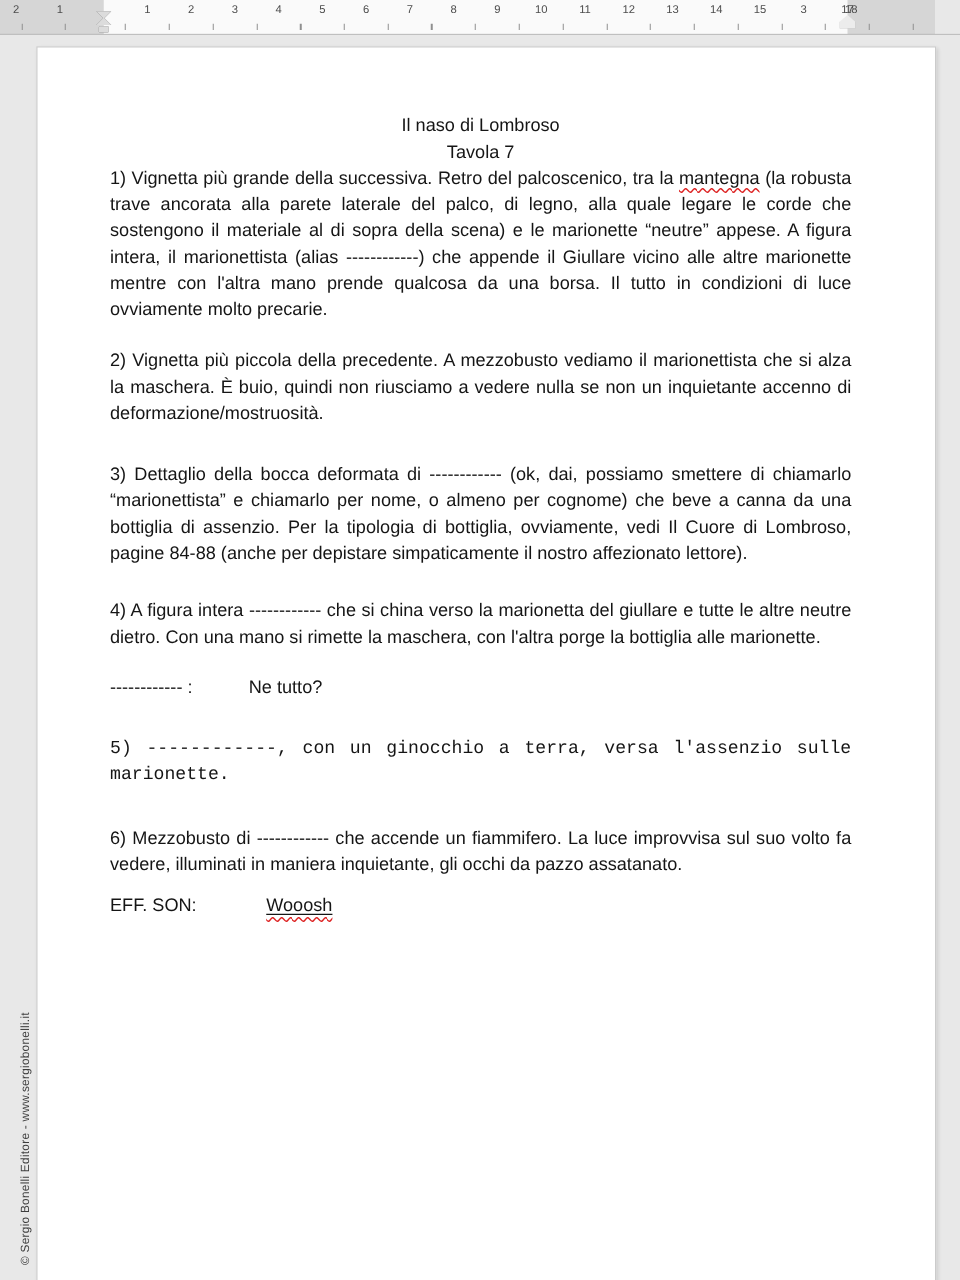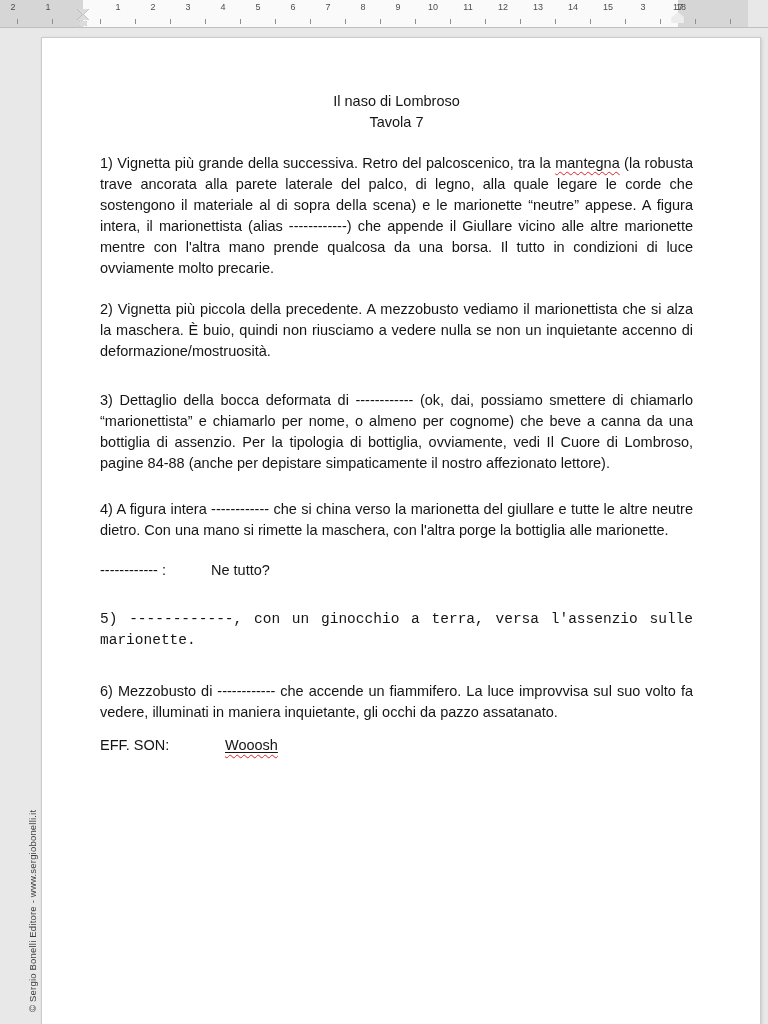--- a/index.html
+++ b/index.html
@@ -43,36 +43,36 @@
   .im-left .tri-up { position:absolute; top:5px; left:0; width:0; height:0;
     border-left:6px solid transparent; border-right:6px solid transparent; border-bottom:6px solid #dcdcdc; }
   .im-left .box { position:absolute; top:12px; left:2px; width:8px; height:5px;
     background:#dcdcdc; border-radius:1px; }
   
   .im-right { position:absolute; top:12px; width:13px; height:11px; transform:translateX(-50%);
     background:#ececec; filter: drop-shadow(0 0 0.6px #666);
     clip-path: polygon(50% 0, 100% 50%, 100% 100%, 0 100%, 0 50%); }
 
   
-  .workspace { position:absolute; top:28px; left:14px; width:712px; height:996px; }
+  .workspace { position:absolute; top:28px; left:2px; width:712px; height:996px; }
   .page {
     position:absolute; left:27px; top:9px; width:720px; height:1040px;
     background: var(--page, #ffffff);
     border:1px solid #cbcbcb;
     box-shadow: 1px 1px 3px rgba(0,0,0,0.12);
     padding:53px 67px 0 58px;
   }
   .doc-title, .doc-subtitle {
     text-align:center; font-size:14.5px; line-height:21px; color:var(--text, #151515);
   }
   .doc-body p {
     margin:0; font-size:14.5px; line-height:21px; color:var(--text, #151515);
   }
   .doc-body p.para { text-align:justify; }
-  .doc-body p:nth-child(1){ margin-top:20px; }
+  .doc-body p:nth-child(1){ }
   .doc-body p:nth-child(2){ margin-top:20px; }
   .doc-body p:nth-child(3){ margin-top:28px; }
   .doc-body p:nth-child(4){ margin-top:25px; }
   .doc-body p:nth-child(5){ margin-top:19px; }
   .doc-body p:nth-child(6){ margin-top:28px;font-family:Liberation Mono, monospace; }
   .doc-body p:nth-child(7){ margin-top:30px; }
   .doc-body p:nth-child(8){ margin-top:12px; }
   .mis {
     text-decoration-line: underline;
     text-decoration-style: wavy;

